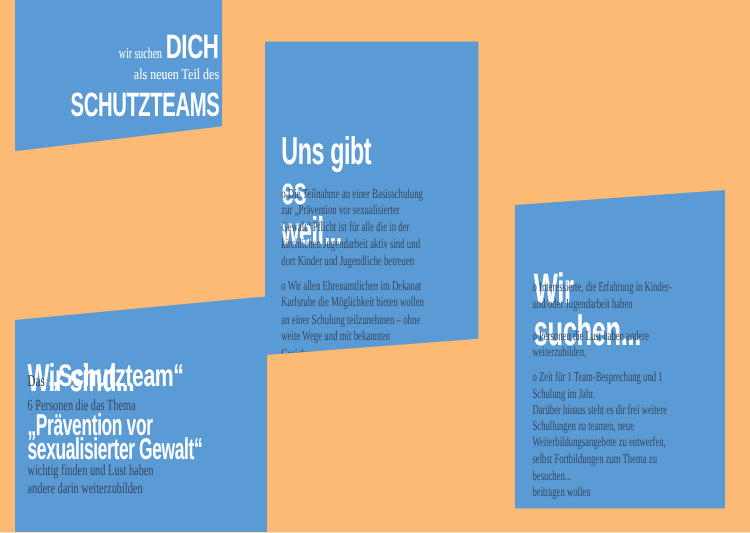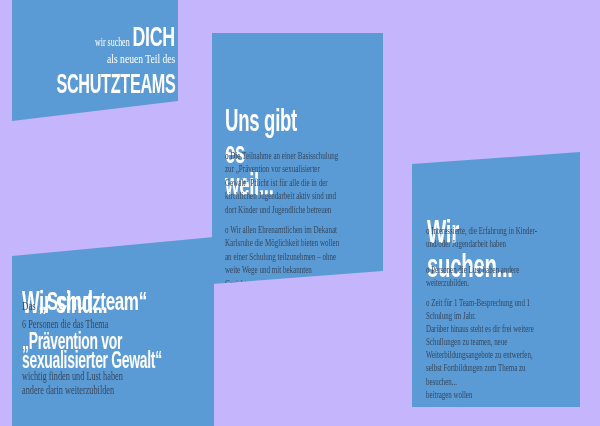--- a/index.html
+++ b/index.html
@@ -1,18 +1,18 @@
 <!DOCTYPE html>
 <html><head>
 <meta charset="utf-8">
 <style>
   html,body { margin:0; padding:0; background:#ffffff; }
   .canvas {
     position:relative; width:600px; height:426px; overflow:hidden;
-    background:#c4b5fd; font-family:"Liberation Sans",sans-serif;
+    background:#fdba74; font-family:"Liberation Sans",sans-serif;
   }
   .panel { position:absolute; background:#5b9bd5; }
 
   
   .panel-intro { left:12px; top:0; width:166px; height:121px;
     clip-path:polygon(0 0,100% 0,100% 101px,0 100%); }
   .panel-why   { left:212px; top:33px; width:171px; height:251px;
     clip-path:polygon(0 0,100% 0,100% 238px,0 100%); }
   .panel-seek  { left:412px; top:152px; width:168px; height:255px;
     clip-path:polygon(0 12px,100% 0,100% 100%,0 100%); }

